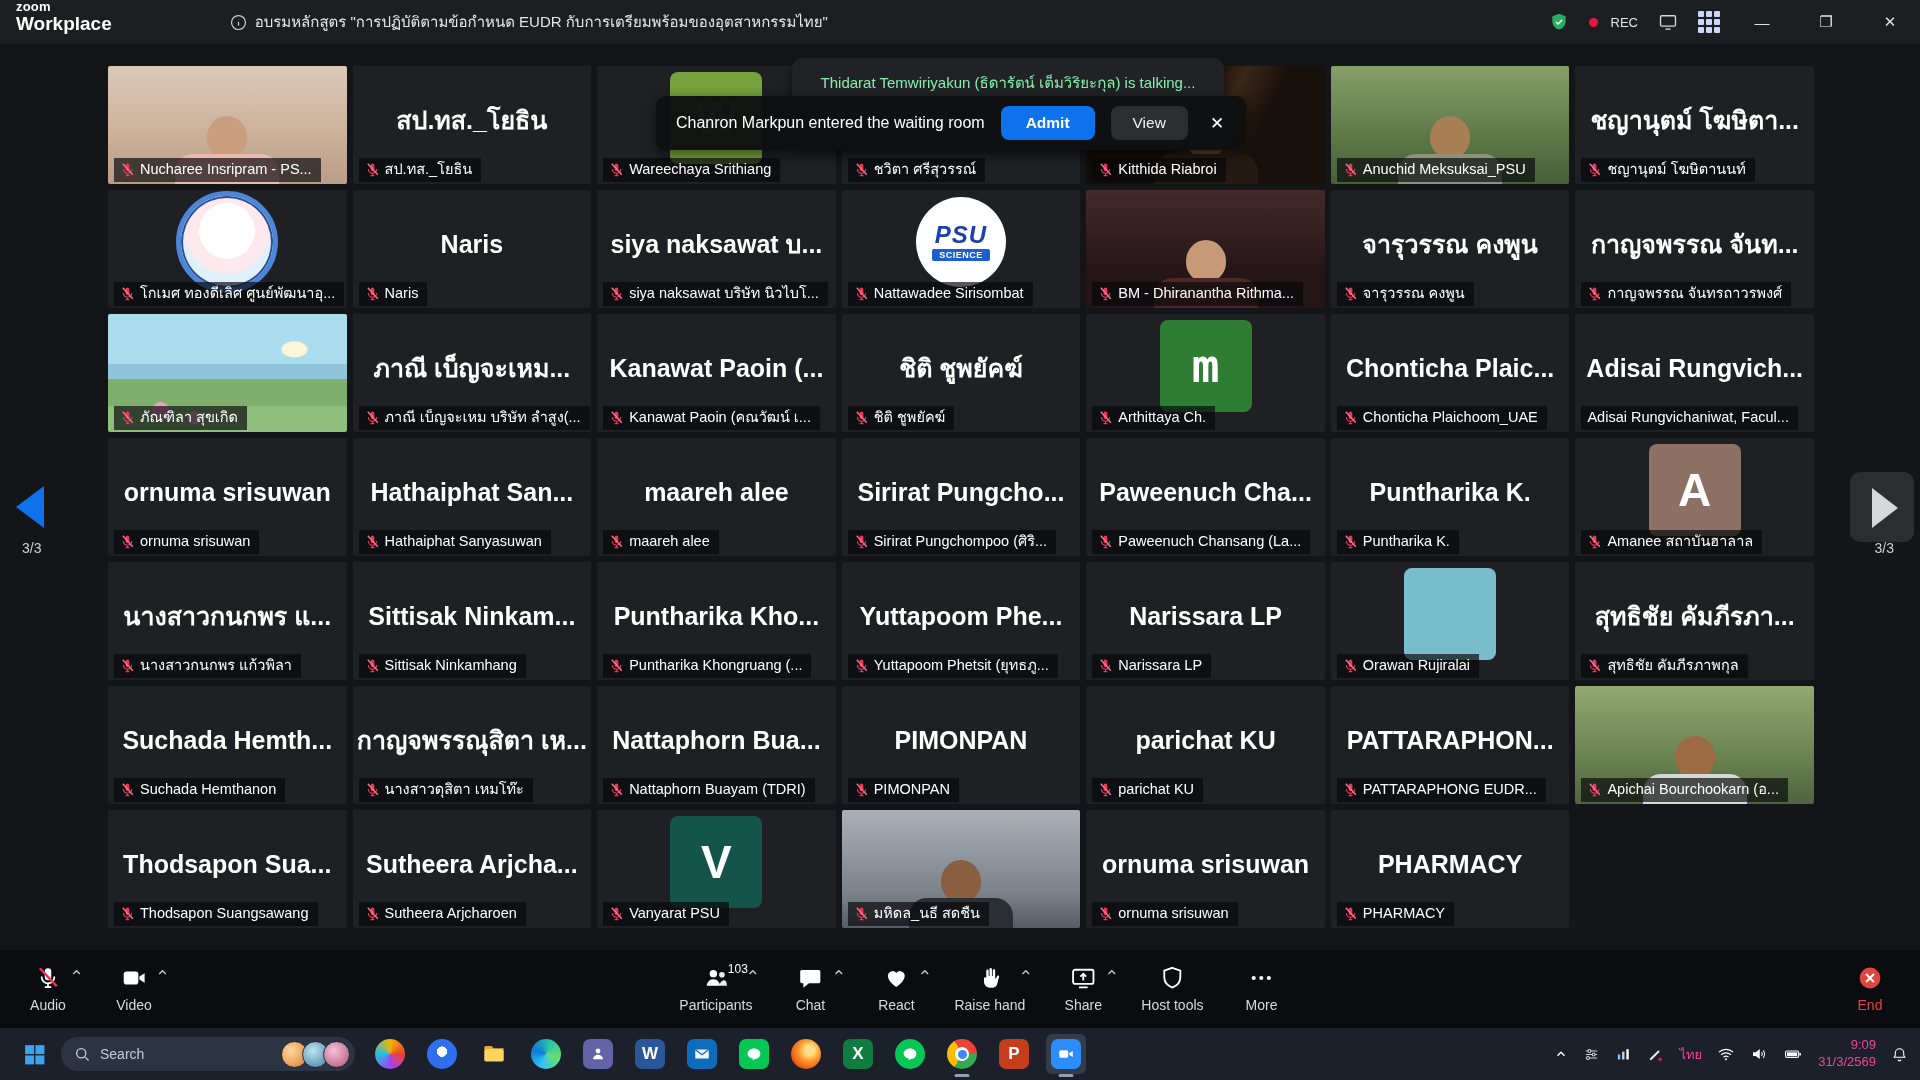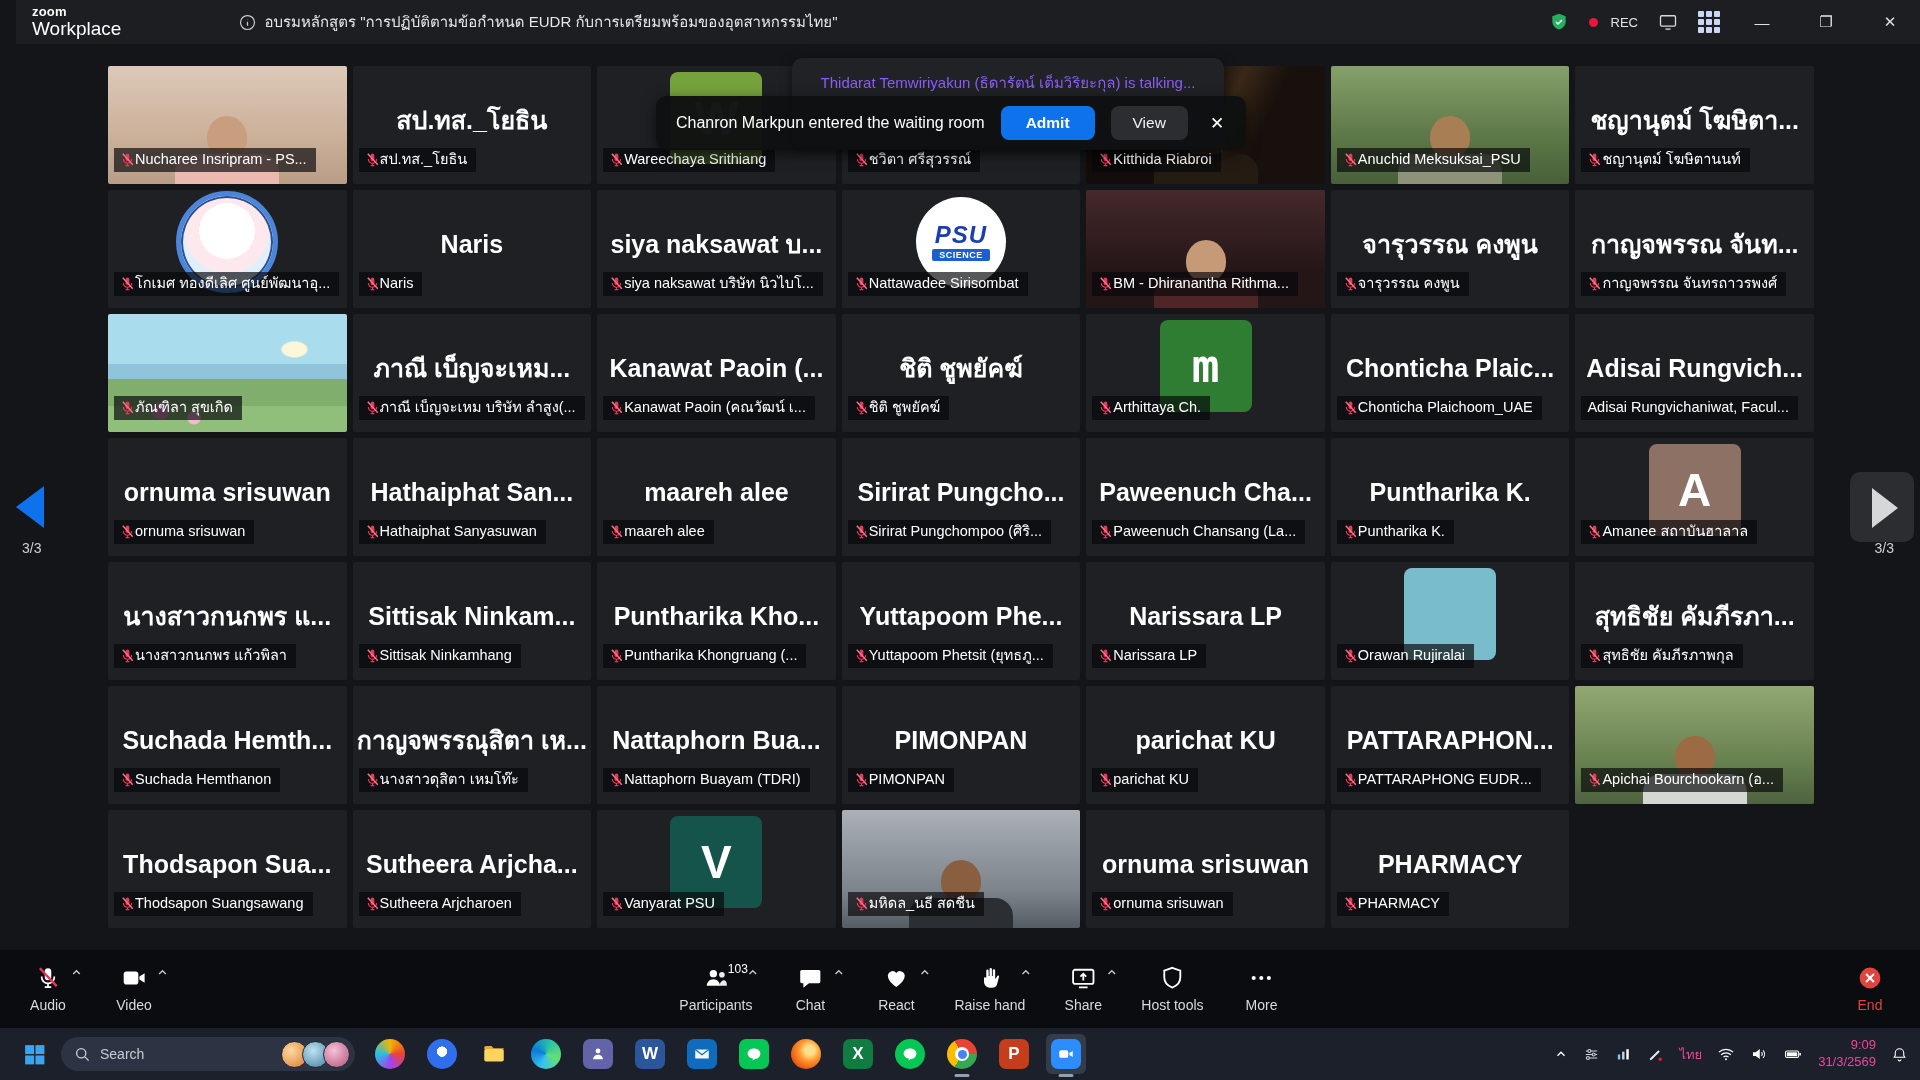--- a/index.html
+++ b/index.html
@@ -1,39 +1,39 @@
 <!DOCTYPE html>
 <html><head>
 <meta charset="utf-8">
 <style>
   html,body{margin:0;padding:0}
   body{width:1920px;height:1080px;background:#141519;overflow:hidden;position:relative;
        font-family:"Liberation Sans","DejaVu Sans",sans-serif;color:#fff;-webkit-font-smoothing:antialiased}
   svg{display:block}
 
   
-  .titlebar{position:absolute;top:0;left:16px;right:0;height:44px;background:#1c1e22;display:flex;align-items:center;z-index:30}
+  .titlebar{position:absolute;top:0;left:0;right:0;height:44px;background:#1c1e22;display:flex;z-index:30}
   .zlogo{margin-left:16px;line-height:1.05}
   .zlogo .l1{font-size:13px;font-weight:700;letter-spacing:.2px}
-  .zlogo .l2{font-size:19px;font-weight:400}
+  .zlogo .l2{font-size:19px;font-weight:700}
   .title-center{display:flex;align-items:center;gap:8px;margin-left:118px;color:#e6e7e9;font-size:15px}
   .tb-right{margin-left:auto;display:flex;align-items:center;gap:20px;margin-right:8px}
   .rec{display:flex;align-items:center;gap:13px;font-size:13px;color:#e3e4e6}
   .rec-dot{width:9px;height:9px;border-radius:50%;background:#e8173d}
   .winbtn{width:44px;height:44px;display:flex;align-items:center;justify-content:center;font-size:15px;color:#dfe0e2}
   .appgrid{display:grid;grid-template-columns:repeat(3,6px);grid-auto-rows:6px;gap:2px}
   .appgrid i{background:#ccd6f5;border-radius:1px}
 
   
   .grid{position:absolute;left:108px;top:66px;width:1706px;height:866px;display:grid;
         grid-template-columns:repeat(7,1fr);grid-auto-rows:118px;gap:6px;z-index:1}
   .tile{position:relative;background:#1e2024;border-radius:2px;overflow:hidden}
   .big{position:absolute;inset:0 0 10px 0;display:flex;align-items:center;justify-content:center;
        font-size:25px;font-weight:600;color:#fff;padding:0 8px;white-space:nowrap;overflow:hidden}
-  .nameplate{position:absolute;left:6px;bottom:12px;display:flex;align-items:center;
+  .nameplate{position:absolute;left:6px;bottom:2px;display:flex;align-items:center;gap:5px;
        background:rgba(8,8,10,.68);border-radius:0;padding:3px 9px 4px 6px;font-size:14.5px;
        max-width:93%;white-space:nowrap;overflow:hidden;line-height:1.2}
   .nameplate .nm{overflow:hidden;text-overflow:ellipsis}
   .avatar{position:absolute;left:50%;top:44%;transform:translate(-50%,-50%);width:92px;height:92px;
        border-radius:8px;display:flex;align-items:center;justify-content:center;font-size:46px;font-weight:600;color:#fff}
   .photo{position:absolute;inset:0}
   .bust{position:absolute;left:50%;bottom:-6px;transform:translateX(-50%);width:120px;height:74px}
   .bust::before{content:"";position:absolute;left:50%;top:0;transform:translateX(-50%);
        width:40px;height:42px;border-radius:50% 50% 46% 46%;background:var(--skin,#b08968)}
   .bust::after{content:"";position:absolute;left:50%;bottom:0;transform:translateX(-50%);
@@ -62,21 +62,21 @@
       border-top:21px solid transparent;border-bottom:21px solid transparent;border-right:28px solid #0e72ed}
   .pg-left{position:absolute;left:22px;top:540px;font-size:14px;color:#cfd0d3;z-index:5}
   .nav-right-panel{position:absolute;right:6px;top:472px;width:64px;height:70px;background:#2b2d31;border-radius:10px;z-index:4}
   .nav-right{position:absolute;right:22px;top:488px;width:0;height:0;z-index:5;cursor:pointer;
       border-top:20px solid transparent;border-bottom:20px solid transparent;border-left:26px solid #d6d7d9}
   .pg-right{position:absolute;right:26px;top:540px;font-size:14px;color:#cfd0d3;z-index:5}
 
   
   .toast-back{position:absolute;left:792px;top:58px;width:432px;height:88px;background:#202225;border-radius:10px;
       box-shadow:0 3px 12px rgba(0,0,0,.5);z-index:20;overflow:hidden}
-  .toast-back .txt{margin-top:13px;text-align:center;color:#8b5cf6;font-size:15px;padding:0 12px;white-space:nowrap;overflow:hidden}
+  .toast-back .txt{margin-top:13px;text-align:center;color:#86efac;font-size:15px;padding:0 12px;white-space:nowrap;overflow:hidden}
   .toast-front{position:absolute;left:656px;top:96px;height:54px;background:rgba(14,15,17,.97);border-radius:10px;
       display:flex;align-items:center;gap:16px;padding:0 16px 0 20px;z-index:25;box-shadow:0 4px 14px rgba(0,0,0,.55);font-size:16px}
   .btn-admit{background:#0e72ed;border:none;border-radius:8px;color:#fff;font-weight:700;font-size:15.5px;
       padding:8px 25px;font-family:inherit;cursor:pointer}
   .btn-view{background:#2b2d31;border:none;border-radius:8px;color:#f0f1f2;font-size:15.5px;
       padding:8px 22px;font-family:inherit;cursor:pointer}
   .toast-x{color:#fff;font-size:17px;padding:4px 6px;cursor:pointer}
 
   
   .toolbar{position:absolute;left:0;right:0;top:950px;height:78px;background:#0b0c0f;z-index:40;display:flex;align-items:center}

